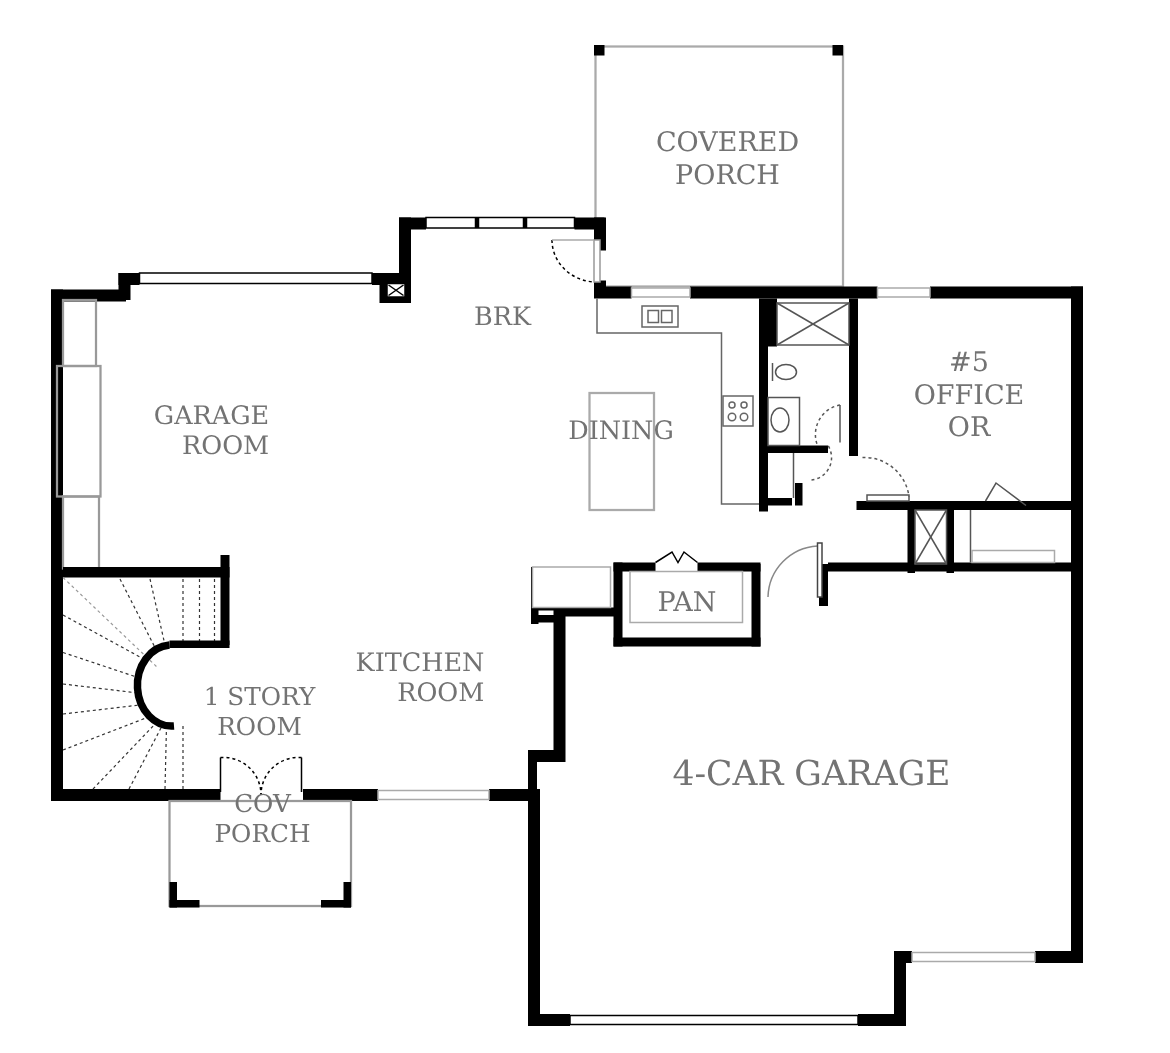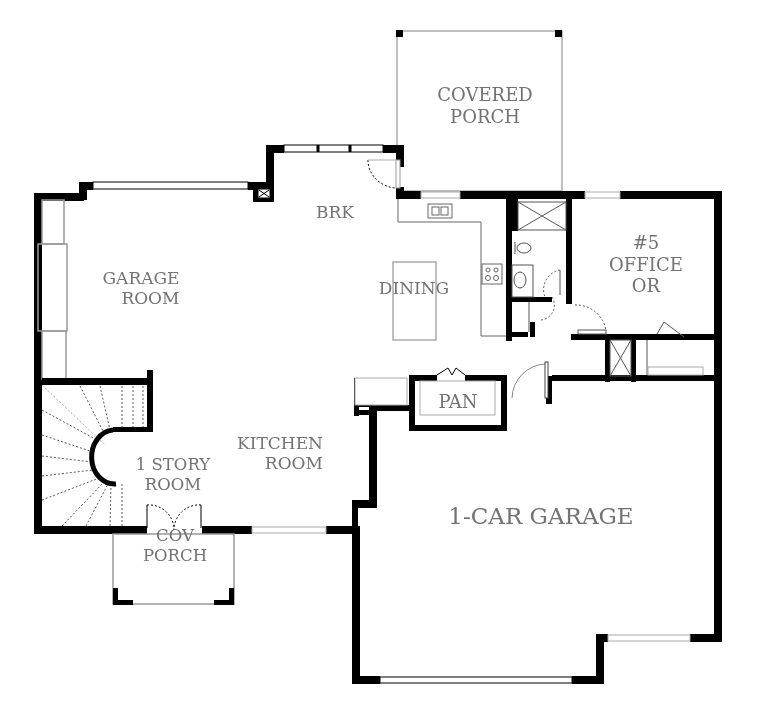--- a/index.html
+++ b/index.html
@@ -227,15 +227,15 @@
   </div>
   <div class="lbl f17" style="left:173px;top:475px">
     <span>1 STORY</span>
     <span>ROOM</span>
   </div>
   <div class="lbl f17" style="left:175px;top:546px">
     <span>COV</span>
     <span>PORCH</span>
   </div>
   <div class="lbl f23" style="left:541px;top:517px">
-    <span>1-CAR GARAGE</span>
+    <span>4-CAR GARAGE</span>
   </div>
 </div>
 
 </body></html>

